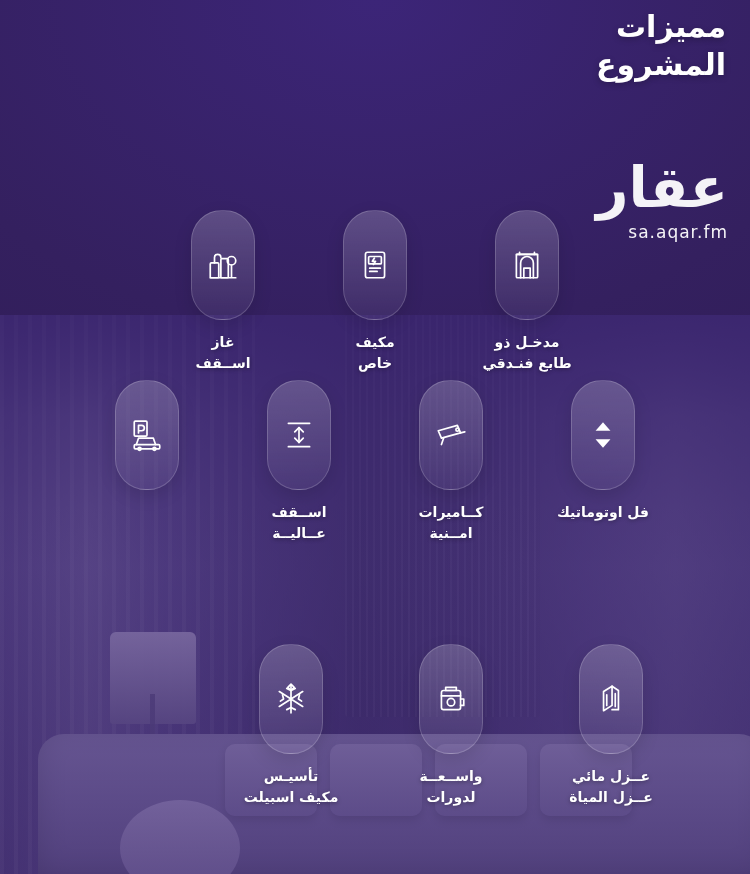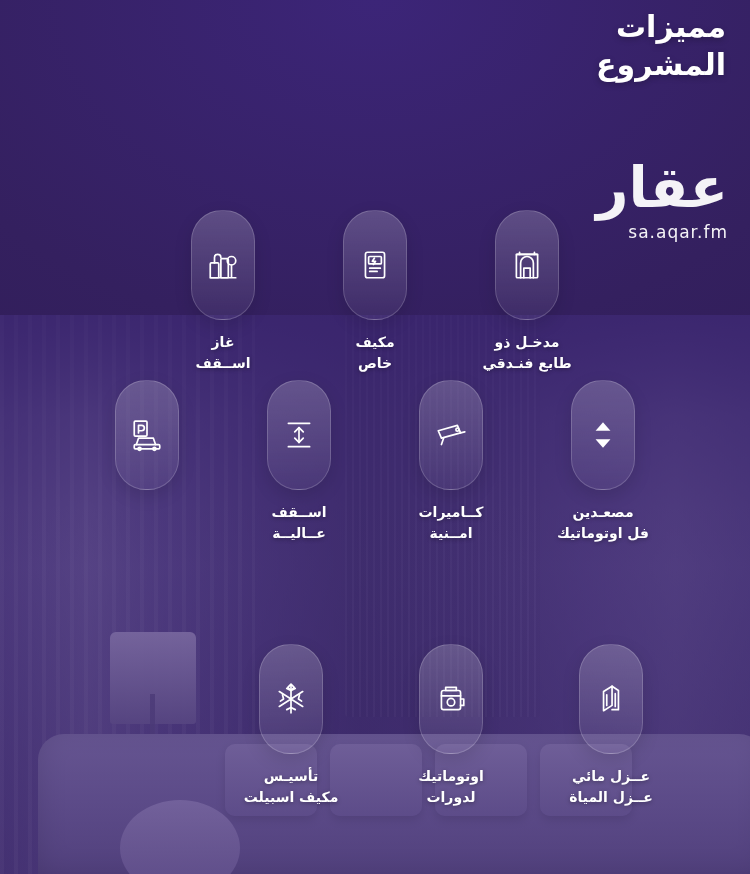--- a/index.html
+++ b/index.html
@@ -183,21 +183,20 @@
       <div class="feature">
         <div class="pill">
           <svg viewBox="0 0 32 32">
             <g class="fill">
               <path d="M16 4l7 8H9z"></path>
               <path d="M16 28l-7-8h14z"></path>
             </g>
           </svg>
         </div>
         <div class="label">
-            <div>مصعـدين</div>
             <div>فل اوتوماتيك</div>
           </div>
       </div>
 
       <div class="feature">
         <div class="pill">
           <svg viewBox="0 0 32 32">
             <path d="M4 12l18-5 3 7-18 5z"></path>
             <path d="M9 19l-2 6"></path>
               <path d="M25 14l4-1"></path>
@@ -258,21 +257,21 @@
         <div class="pill">
           <svg viewBox="0 0 32 32">
             <rect x="7" y="8" width="18" height="18" rx="2"></rect>
             <path d="M7 13h18"></path>
             <circle cx="16" cy="19" r="3.5"></circle>
             <path d="M11 5h10v3H11z"></path>
             <path d="M25 16h3v6h-3"></path>
           </svg>
         </div>
         <div class="label">
-            <div>اوتوماتيك</div>
+            <div>واســعــة</div>
             <div>لدورات</div>
           </div>
       </div>
 
       <div class="feature">
         <div class="pill">
           <svg viewBox="0 0 32 32">
             <path d="M16 3v26M5 9l22 14M27 9L5 23"></path>
             <path d="M16 8l-3-3 3-3 3 3z"></path>
             <path d="M12 6l4 2 4-2M12 26l4-2 4 2"></path>

